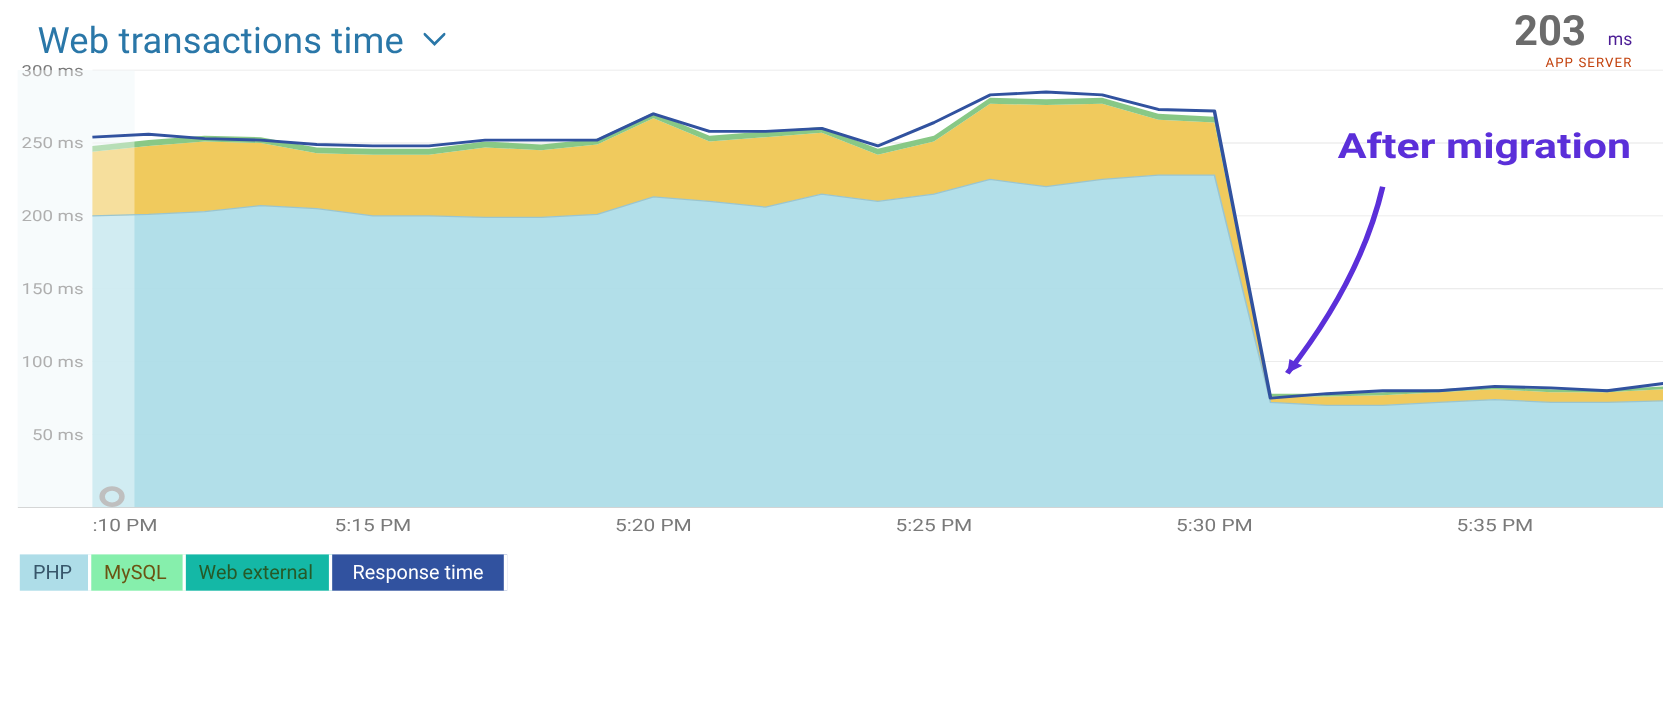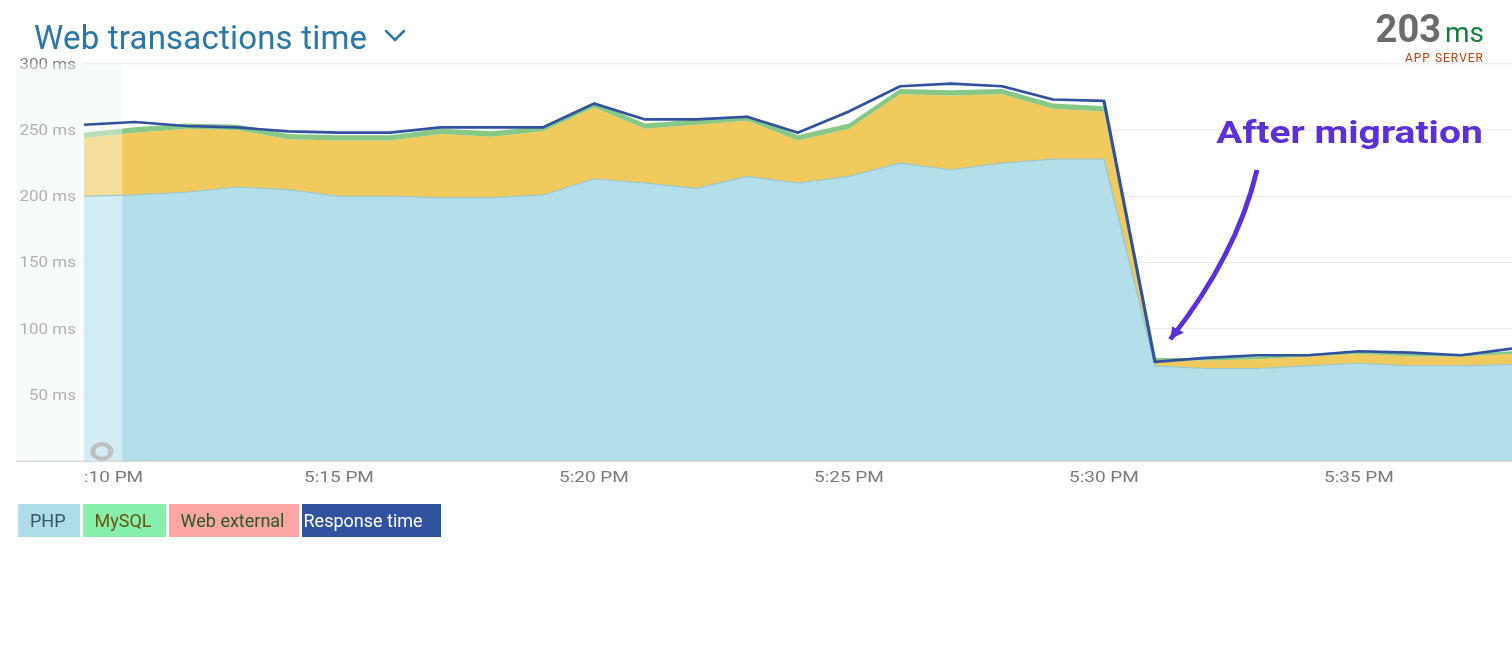--- a/index.html
+++ b/index.html
@@ -2,21 +2,21 @@
 <html><head>
 <meta charset="utf-8">
 <style>
   html,body{margin:0;padding:0;background:#fff;font-family:-apple-system,BlinkMacSystemFont,"Segoe UI",Roboto,Helvetica,Arial,sans-serif;color:#4a4a4a}
   .wrap{position:relative;width:1512px;height:547px;overflow:hidden}
   .header{position:absolute;left:34px;top:18px;display:flex;align-items:center;gap:18px}
   .title{color:#2a77a8;font-size:33px;font-weight:400;letter-spacing:.2px}
   .chev{color:#2a77a8}
   .metric{position:absolute;right:28px;top:10px;text-align:right;color:#6b6b6b}
   .metric .big{font-size:38px;font-weight:700;line-height:1}
-  .metric .unit{font-size:28px;margin-left:4px;color:#15803d}
+  .metric .unit{font-size:16px;margin-left:20px;color:#4c1d95}
   .metric .sub{font-size:12px;letter-spacing:1px;color:#c2410c;margin-top:2px}
   .plot{position:absolute;left:16px;right:0;top:5px;bottom:58px}
   .plot svg{width:100%;height:100%;display:block}
   .ytext{fill:#7a7a7a;font-size:17px}
   .xtext{fill:#7a7a7a;font-size:19px}
   .grid line{stroke:#e6e6e6;stroke-width:1}
   .axis line{stroke:#c8c8c8;stroke-width:1}
   .php-area{fill:#aedde8;opacity:.95}
   .mysql-area{fill:#efc754;opacity:.95}
   .web-area{fill:#82c57f;opacity:.95}
@@ -24,22 +24,22 @@
   .ghost{fill:#ffffff;opacity:.4}
   .shade{fill:#e9f4f7;opacity:.6}
   .marker{fill:none;stroke:#bfbfbf;stroke-width:5}
   .ann-text{fill:#5b2fd9;font-size:39px;font-weight:700}
   .ann-arrow{stroke:#5b2fd9;stroke-width:5;fill:none}
   .ann-head{fill:#5b2fd9}
   .legend{position:absolute;left:18px;bottom:10px;display:flex;gap:0;font-size:18px}
   .li{display:flex;padding:6px 14px 6px 12px;border-right:3px solid #fff}
   .li.php{background:#aedde8;color:#37566a}
   .li.mysql{background:#86efac;color:#6b5413}
-  .li.web{background:#fca5a5;color:#265a28}
-  .li.resp{background:#31529f;color:#fff;padding-left:2px;padding-right:18px}
+  .li.web{background:#14b8a6;color:#265a28}
+  .li.resp{background:#31529f;color:#fff;padding-left:19px;padding-right:18px}
 </style>
 </head>
 <body>
 <div class="wrap">
 
 <div class="header">
   <span class="title">Web transactions time</span>
   <span class="chev">
     <svg width="20" height="14" viewBox="0 0 20 14">
           <path d="M1 2 L10 11 L19 2" stroke="#2a77a8" stroke-width="2.5" fill="none" stroke-linecap="round"></path>

